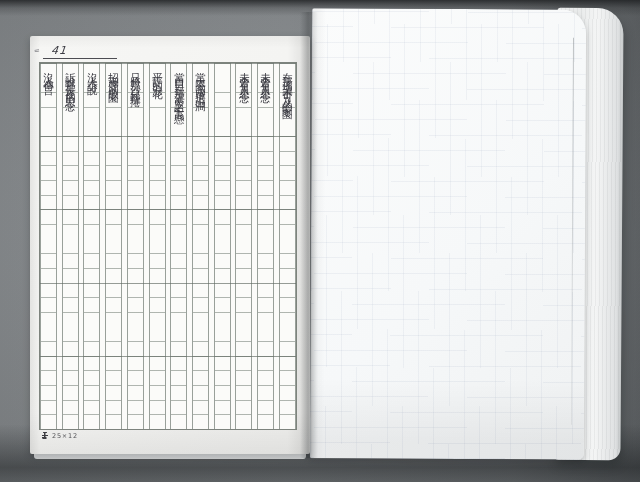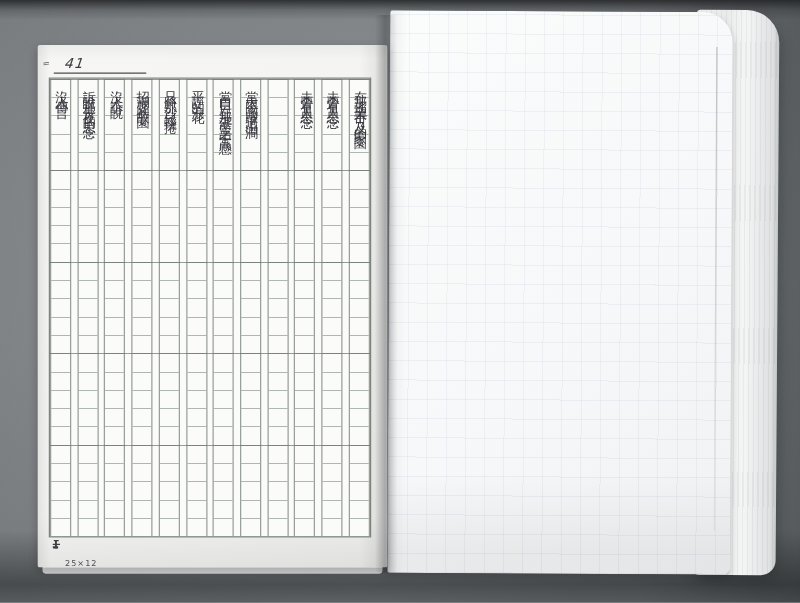--- a/index.html
+++ b/index.html
@@ -75,21 +75,21 @@
     font-size:10.5px;line-height:13px;letter-spacing:4.1px;
     color:#35353d;white-space:nowrap;
     transform:rotate(.3deg);}
   .page-footer{position:absolute;left:12px;top:395px;height:10px;color:#4a4a4e;}
   .logo-mark{position:absolute;left:0;top:1px;width:6px;height:7px;border-radius:1.5px;
     background:
       linear-gradient(#3d3d42,#3d3d42) 50% 0/4px 1px no-repeat,
       linear-gradient(#3d3d42,#3d3d42) 0 45%/6px 1px no-repeat,
       linear-gradient(#3d3d42,#3d3d42) 20% 100%/4.5px 2px no-repeat,
       linear-gradient(#3d3d42,#3d3d42) 50% 50%/1.5px 7px no-repeat;}
-  .grid-spec{position:absolute;left:10px;top:16px;font-size:6.5px;letter-spacing:.8px;color:#515155;}
+  .grid-spec{position:absolute;left:10px;top:1px;font-size:6.5px;letter-spacing:.8px;color:#515155;}
 </style>
 </head>
 <body>
 
 <div class="backdrop"></div>
 <div class="book-shadow"></div>
 
 <div class="page-stack"></div>
 
 <div class="right-page">

